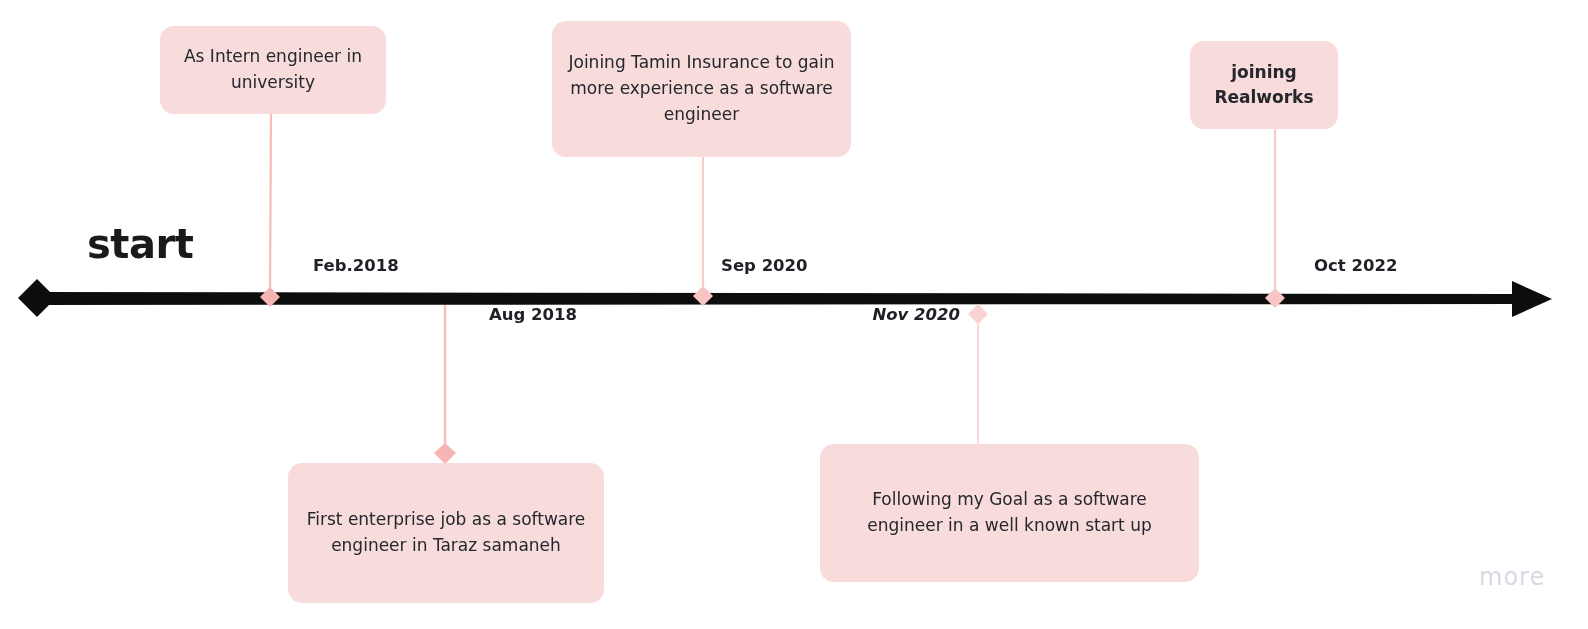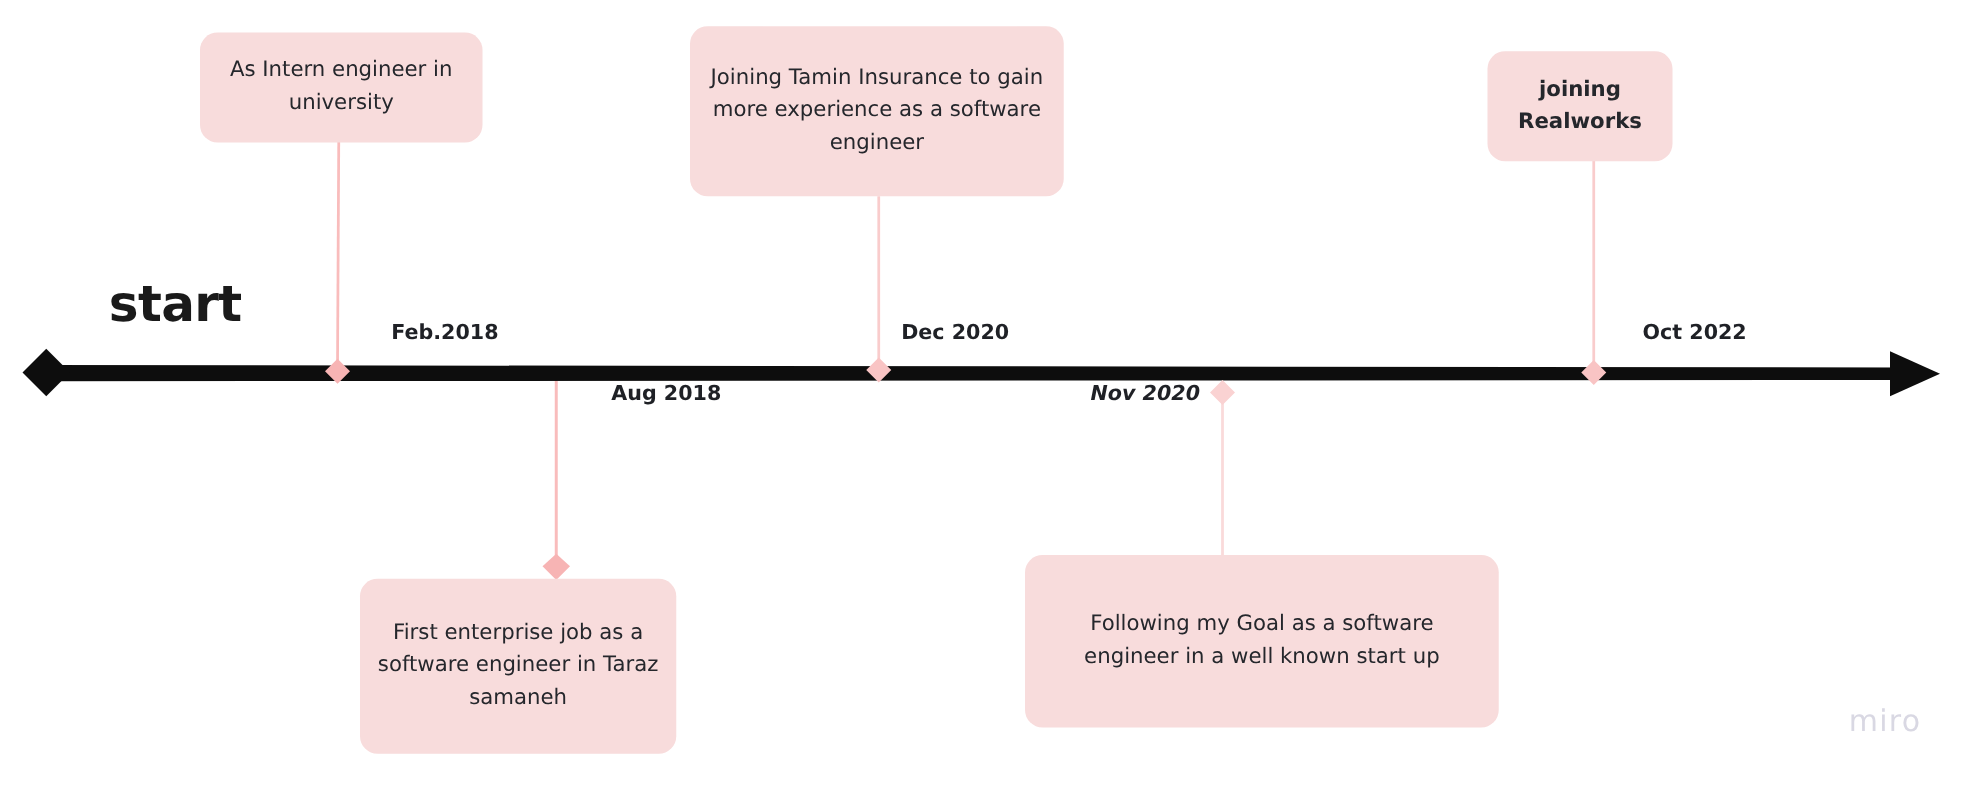--- a/index.html
+++ b/index.html
@@ -129,41 +129,41 @@
 
     <polygon points="445,443 456,453 445,464 434,453" fill="#f7b4b4"></polygon>
   </svg>
 
   <div class="start-label">start</div>
 
   <div class="date-label" style="left:273px; top:258px;padding-left:40px;">Feb.2018</div>
 
   <div class="date-label" style="left:478px; top:307px;margin-left:11px;">Aug 2018</div>
 
-  <div class="date-label" style="left:721px; top:258px;">Dec 2020</div>
+  <div class="date-label" style="left:721px; top:258px;">Sep 2020</div>
 
   <div class="date-label right-aligned" style="left:800px; top:307px; width:160px;font-style:italic;">Nov 2020</div>
 
   <div class="date-label" style="left:1314px; top:258px;">Oct 2022</div>
 
   <div class="event-card" style="left:160px; top:26px; width:226px; height:88px;">
     <span class="card-text">As Intern engineer in university</span>
   </div>
 
   <div class="event-card" style="left:552px; top:21px; width:299px; height:136px;">
     <span class="card-text">Joining Tamin Insurance to gain more experience as a software engineer</span>
   </div>
 
   <div class="event-card bold" style="left:1190px; top:41px; width:148px; height:88px;">
     <span class="card-text">joining Realworks</span>
   </div>
 
-  <div class="event-card" style="left:288px; top:463px; width:253px; height:140px;">
+  <div class="event-card" style="left:288px; top:463px; width:316px; height:140px;">
     <span class="card-text">First enterprise job as a software engineer in Taraz samaneh</span>
   </div>
 
   <div class="event-card" style="left:820px; top:444px; width:379px; height:138px;">
     <span class="card-text">Following my Goal as a software engineer in a well known start up</span>
   </div>
 
-  <div class="watermark">miro</div>
+  <div class="watermark">more</div>
 
 </div>
 
 </body></html>

